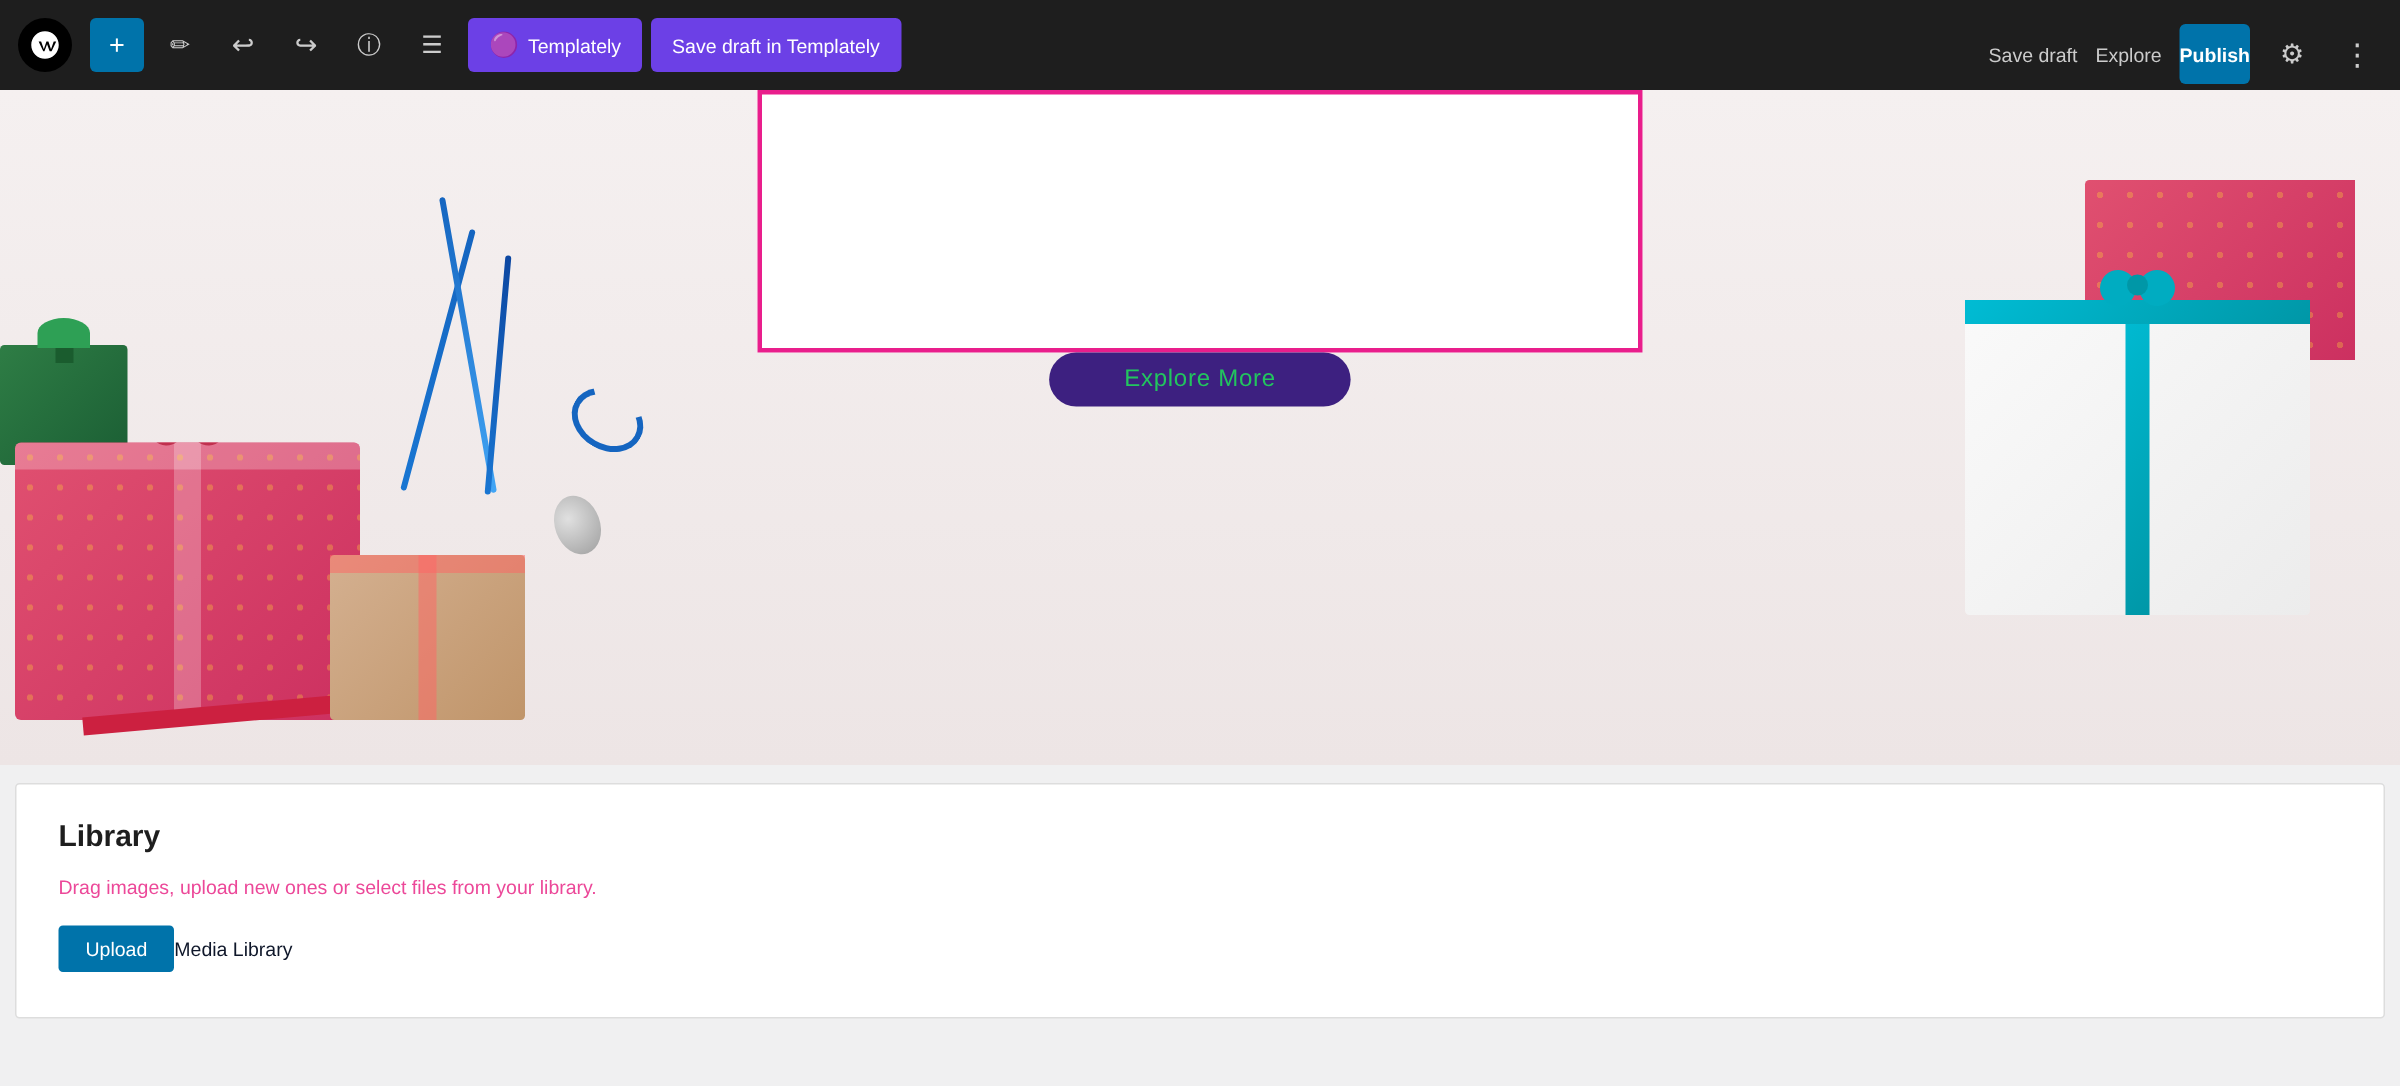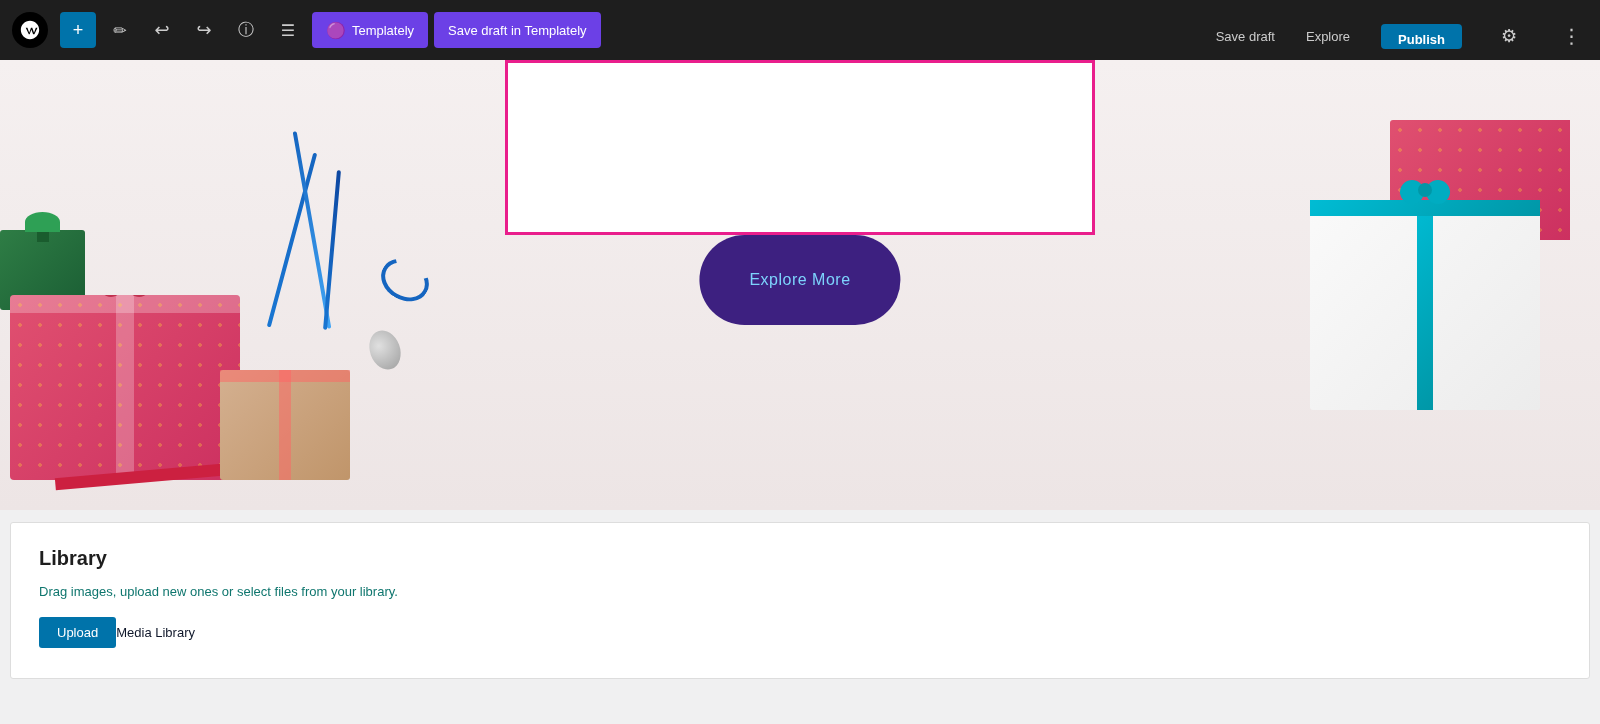--- a/index.html
+++ b/index.html
@@ -71,42 +71,42 @@
       cursor: pointer;
       font-size: 13px;
       font-weight: 500;
       height: 36px;
     }
 
     .toolbar-right {
       margin-left: auto;
       display: flex;
       align-items: center;
-      gap: 31px;
+      gap: 12px;
       margin-top: 12px;
     }
     .toolbar-link {
       color: #ccc;
       font-size: 13px;
       text-decoration: none;
       cursor: pointer;
       background: none;
       border: none;
     }
 
     .publish-btn {
       background: #0073aa;
       color: white;
       border: none;
       border-radius: 4px;
-      padding: 8px 17px;
+      padding: 8px 0;
       font-size: 13px;
       font-weight: 600;
       cursor: pointer;
-      height: 25px;
+      height: 40px;
     }
 
     .toolbar-icon-btn {
       background: transparent;
       border: none;
       color: #ccc;
       font-size: 18px;
       cursor: pointer;
       width: 32px;
       height: 32px;
@@ -154,24 +154,24 @@
       min-height: 175px;
       z-index: 10;
     }
 
     .explore-btn {
       position: absolute;
       left: 50%;
       top: 175px;
       transform: translateX(-50%);
       background: #3d2080;
-      color: #7dd3fc;
+      color: #22c55e;
       border: none;
       border-radius: 50px;
-      padding: 36px 50px;
+      padding: 9px 50px;
       font-size: 16px;
       cursor: pointer;
       z-index: 20;
       white-space: nowrap;
       font-weight: 400;
       letter-spacing: 0.5px;
     }
 
     
     .images-panel {
@@ -182,21 +182,21 @@
       padding: 24px 28px 30px;
     }
     .images-panel-title {
       font-size: 20px;
       font-weight: 600;
       color: #1e1e1e;
       margin-bottom: 14px;
     }
     .images-panel-desc {
       font-size: 13px;
-      color: #0f766e;
+      color: #ec4899;
       margin-bottom: 18px;
     }
     .images-actions {
       display: flex;
       gap: 0;
       align-items: center;
     }
     .upload-btn {
       background: #0073aa;
       color: white;

